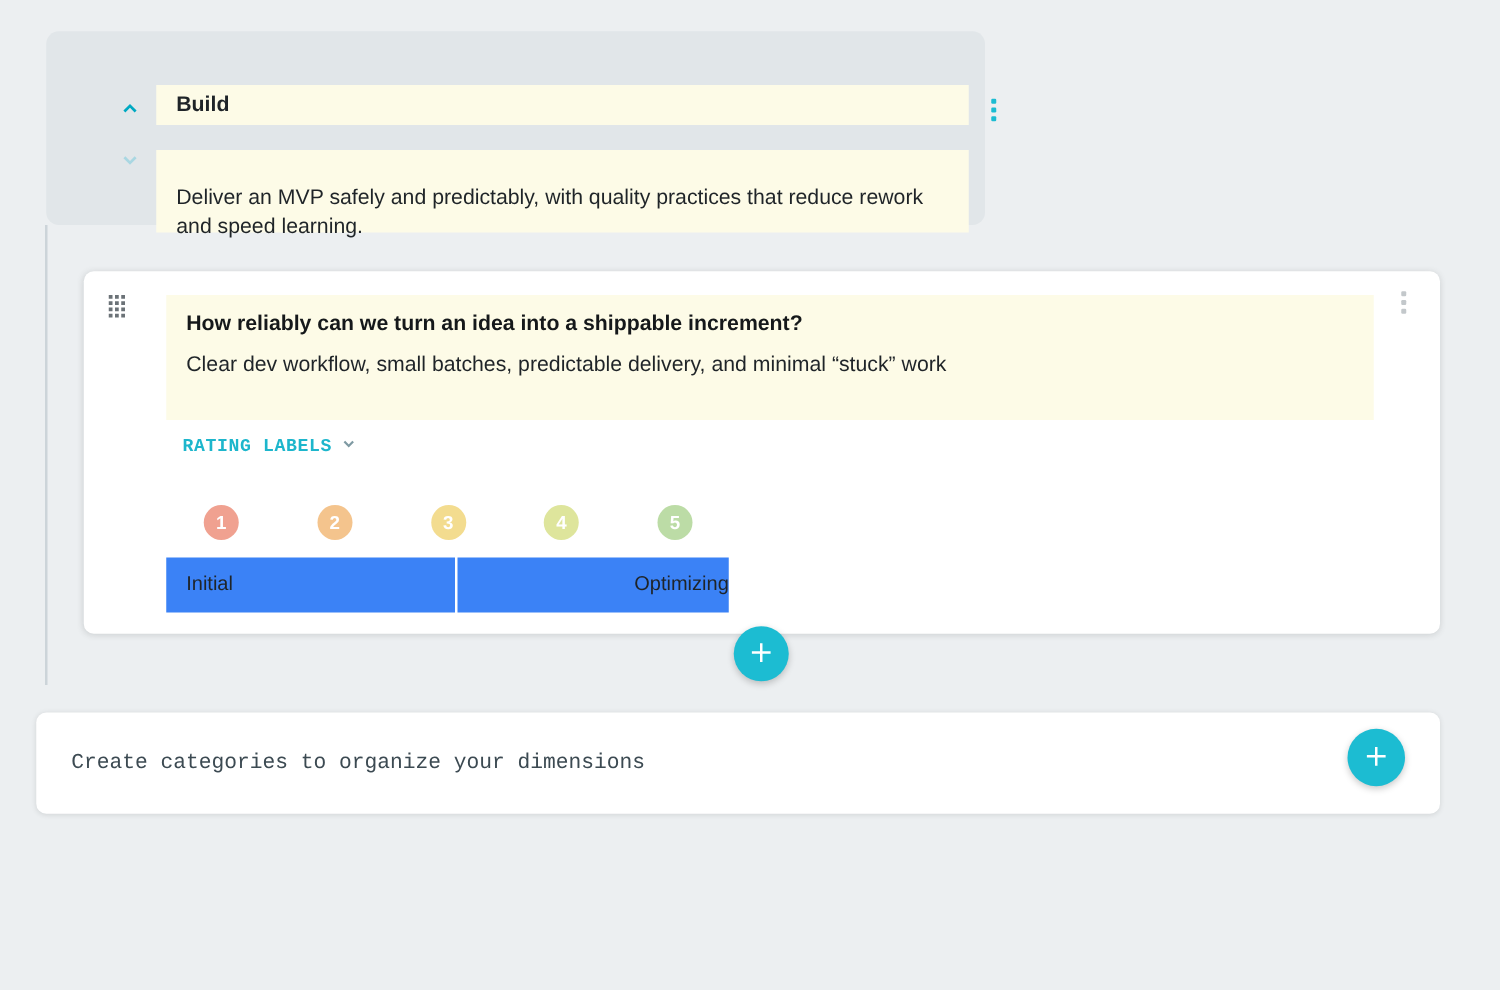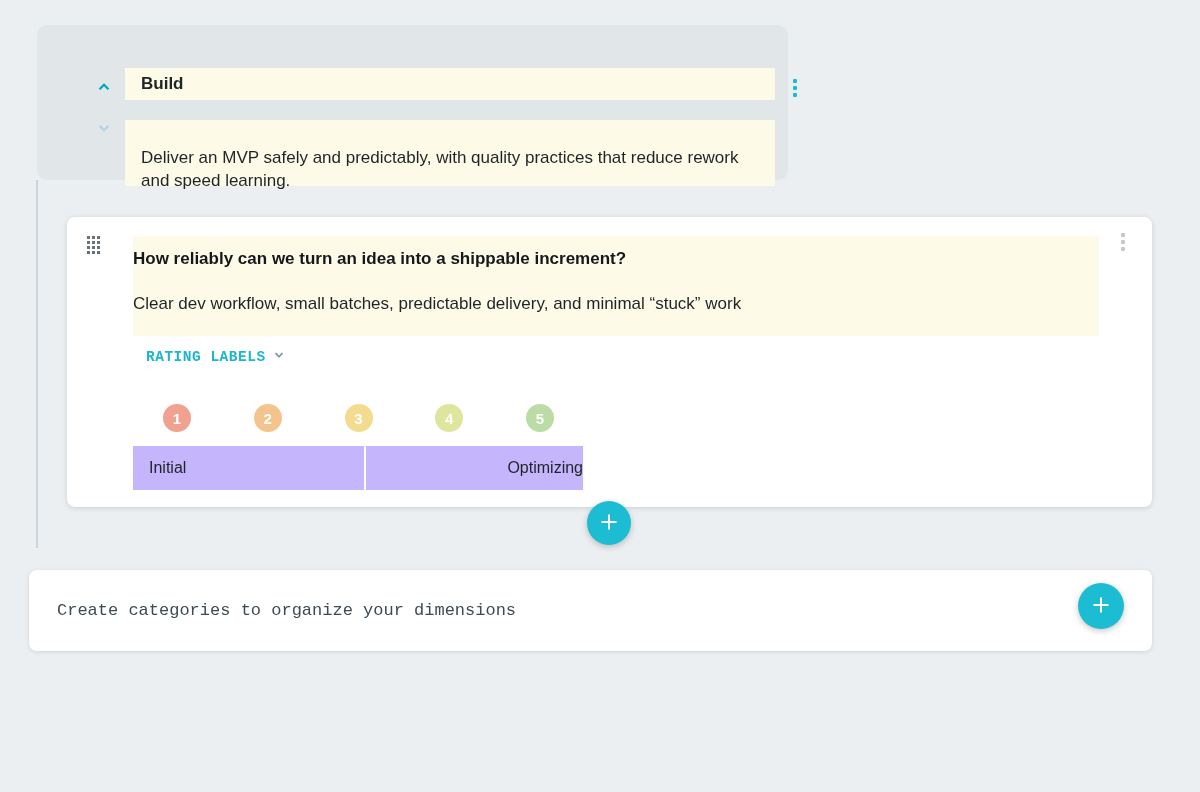--- a/index.html
+++ b/index.html
@@ -32,33 +32,33 @@
   .left-rail { position:absolute; left:36px; top:180px; width:2px; height:368px; background:#ccd4d9; }
 
   
   .dimension-card { position:absolute; left:67px; top:217px; width:1085px; height:290px;
     background:#ffffff; border-radius:8px; box-shadow:0 1px 5px rgba(60,64,67,.18); }
   .drag-handle { position:absolute; left:20px; top:19px; display:grid;
     grid-template-columns:repeat(3,3px); grid-template-rows:repeat(4,3px); gap:2px;
     background:none; border:none; cursor:grab; padding:0; }
   .drag-handle i { background:#6b7277; display:block; }
   .question-field { position:absolute; left:66px; top:19px; width:966px; height:100px;
-    background:#fdfbe7; padding:13px 0; cursor:text; }
+    background:#fdfbe7; padding:13px 16px; cursor:text; }
   .q-title { font-size:17px; font-weight:700; color:#15181a; }
-  .q-sub { font-size:17px; color:#1f2428; margin-top:25px; }
+  .q-sub { font-size:17px; color:#1f2428; margin-top:13px; }
   .dimension-card .kebab.gray { position:absolute; left:1050px; top:12px; }
   .rating-toggle { position:absolute; left:79px; top:132px; display:flex; align-items:center; gap:7px;
     background:none; border:none; cursor:pointer; color:#1db6cc; font-family:Liberation Mono, monospace;
     font-size:14.5px; font-weight:700; letter-spacing:.5px;justify-content:center; }
   .chip-row { position:absolute; left:96px; top:187px; width:391px; height:28px;
     display:flex; justify-content:space-between; }
   .chip { width:28px; height:28px; border-radius:50%; color:#ffffff; font-size:15px; font-weight:700;
     display:flex; align-items:center; justify-content:center; border:none; cursor:pointer;
     font-family:"Liberation Sans",sans-serif; }
-  .label-box { position:absolute; top:229px; height:44px; background:#c4b5fd; display:flex;
+  .label-box { position:absolute; top:229px; height:44px; background:#3b82f6; display:flex;
     align-items:center; font-size:16px; color:#1f2428; cursor:text; }
   .label-box.low { left:66px; width:231px; padding-left:16px; }
   .label-box.high { left:299px; width:217px; justify-content:flex-end; }
 
   
   .fab { position:absolute; border-radius:50%; background:#1cbcd2; border:none; cursor:pointer;
     display:flex; align-items:center; justify-content:center; box-shadow:0 2px 6px rgba(0,0,0,.22); }
   .fab-add-dimension { left:587px; top:501px; width:44px; height:44px; }
   .fab-add-category { right:28px; top:13px; width:46px; height:46px; }
 

